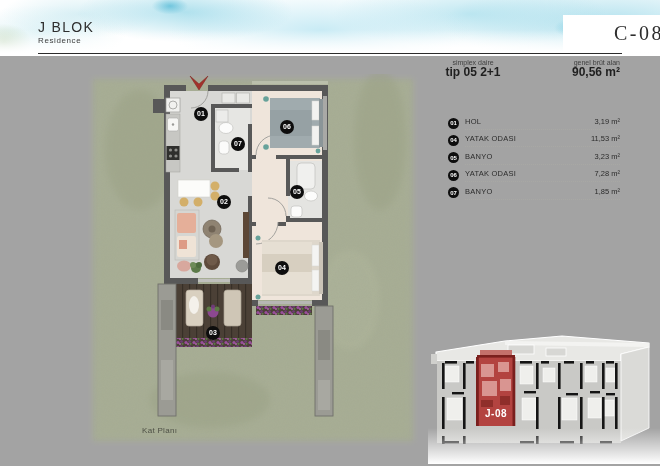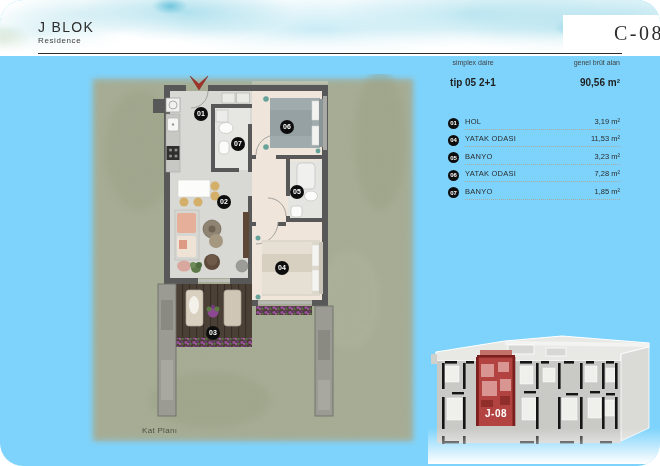--- a/index.html
+++ b/index.html
@@ -1,17 +1,17 @@
 <!DOCTYPE html>
 <html><head>
 <meta charset="utf-8">
 <style>
   html,body{margin:0;padding:0;background:#fff;}
-  #page{position:relative;width:660px;height:466px;background:#7dd3fc;overflow:hidden;
-        font-family:"Liberation Sans",sans-serif;color:#2b2b2b;border-radius:23px;}
+  #page{position:relative;width:660px;height:466px;background:#a3a3a3;overflow:hidden;
+        font-family:"Liberation Sans",sans-serif;color:#2b2b2b;}
 
   
   #wc{position:absolute;left:0;top:0;width:660px;height:56px;
     background:
       linear-gradient(to bottom, rgba(255,255,255,0) 30px, #fff 53px),
       radial-gradient(40px 26px at 4px 42px,  rgba(146,180,120,.40), transparent 70%),
       radial-gradient(26px 12px at 170px 6px,  rgba(46,170,205,.55), transparent 70%),
       radial-gradient(150px 42px at 185px 12px, rgba(98,195,220,.50), transparent 72%),
       radial-gradient(210px 55px at 320px 30px, rgba(165,222,238,.60), transparent 72%),
       radial-gradient(190px 48px at 470px 14px, rgba(140,212,230,.55), transparent 72%),
@@ -23,21 +23,21 @@
   #block-title{position:absolute;left:38px;top:19px;font-size:14px;letter-spacing:1.3px;color:#2e2e2e;}
   #block-sub{position:absolute;left:38px;top:36px;font-size:8px;letter-spacing:.6px;color:#3c3c3c;}
   #hline{position:absolute;left:38px;top:53px;width:584px;border-top:1px solid #2c2c2c;}
   #unit-box{position:absolute;left:563px;top:15px;width:81px;height:37px;background:#fff;
             display:flex;align-items:center;justify-content:flex-end;padding-left:20px;}
   #unit-box span{font-family:"Liberation Serif",serif;font-size:20px;letter-spacing:2.5px;color:#2e2e2e;}
   .subhead{position:absolute;top:58px;line-height:9px;}
   #type-block{left:436px;width:74px;text-align:center;}
   #area-block{left:540px;width:80px;text-align:right;}
   .sh1{font-size:7px;color:#3f3f3f;display:block;}
-  .sh2{font-size:10px;color:#1f1f1f;font-weight:bold;display:block;margin-top:11px;}
+  .sh2{font-size:12px;color:#1f1f1f;font-weight:bold;display:block;margin-top:1px;}
 
   
   #legend{position:absolute;left:448px;top:117px;width:172px;}
   .lg-row{display:flex;align-items:flex-start;margin-bottom:4.4px;}
   .lg-badge{width:11px;height:11px;border-radius:50%;background:#0d0d0d;color:#fff;
             font-size:6px;font-weight:bold;display:flex;align-items:center;justify-content:center;
             flex:none;margin-right:6px;margin-top:0.5px;}
   .lg-line{flex:1;display:flex;justify-content:space-between;align-items:baseline;
            border-bottom:1px dotted #a8a8a4;padding-bottom:3px;text-align:center;}
   .lg-name{font-size:7.5px;letter-spacing:.25px;color:#2b2b2b;}

